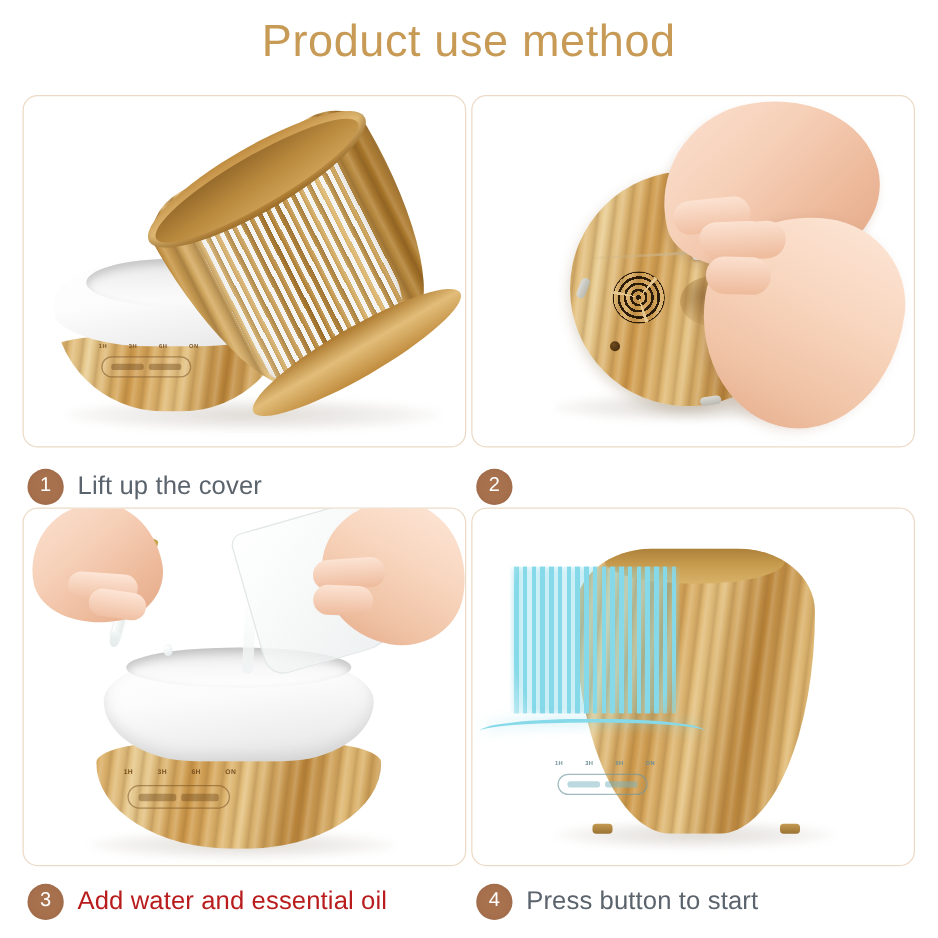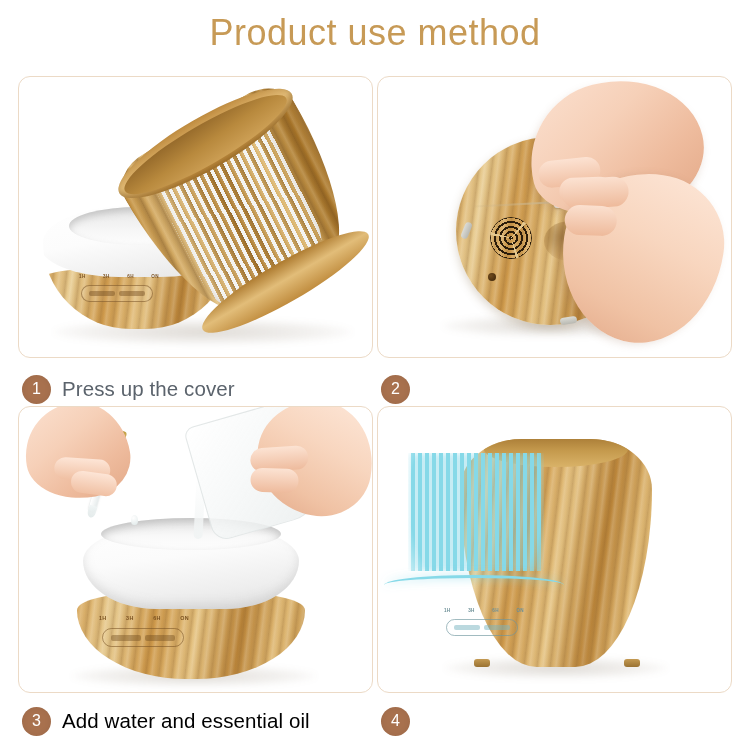--- a/index.html
+++ b/index.html
@@ -413,21 +413,21 @@
           <div class="body wood-dark">
             <div class="slots"></div>
           </div>
           <div class="lip wood"></div>
           <div class="rim"></div>
           <div class="rim2"></div>
         </div>
       </div>
       <div class="caption">
         <div class="badge" style="background: rgb(168, 113, 78);">1</div>
-        <div class="caption-text" style="color: rgb(91, 99, 108);">Press up the cover</div>
+        <div class="caption-text" style="color: rgb(91, 99, 108);">Lift up the cover</div>
       </div>
     </div>
 
     <div class="cell c2">
       <div class="panel" id="p2" style="border-color: rgb(236, 218, 198);">
         <div class="soft-shadow sh"></div>
 
         <div class="dev wood">
           <div class="hub"></div>
         </div>
@@ -491,21 +491,21 @@
           <div class="f" style="left:26px; top:56px; width:56px; transform:rotate(14deg);"></div>
           <div class="f" style="left:40px; top:72px; width:46px; transform:rotate(18deg);"></div>
         </div>
         <div class="hand-b skin-l">
           <div class="f" style="left:-6px; top:52px; width:58px; transform:rotate(-14deg);"></div>
           <div class="f" style="left:-2px; top:74px; width:48px; transform:rotate(-8deg);"></div>
         </div>
       </div>
       <div class="caption">
         <div class="badge" style="background: rgb(168, 113, 78);">3</div>
-        <div class="caption-text" style="color: #000000;">Add water and essential oil</div>
+        <div class="caption-text" style="color: #b91c1c;">Add water and essential oil</div>
       </div>
     </div>
 
     <div class="cell c4">
       <div class="panel" id="p4" style="border-color: rgb(236, 218, 198);">
         <div class="soft-shadow sh"></div>
 
         <div class="dev wood">
           <div class="top"></div>
         </div>
@@ -519,17 +519,18 @@
         </div>
         <div class="ctrl">
           <span class="bar"></span>
           <span class="bar"></span>
         </div>
         <div class="foot" style="left:96px; top:252px;"></div>
         <div class="foot" style="left:246px; top:252px;"></div>
       </div>
       <div class="caption">
         <div class="badge" style="background: rgb(168, 113, 78);">4</div>
+        <div class="caption-text" style="color: rgb(91, 99, 108);">Press button to start</div>
       </div>
     </div>
 
   </div>
 </div>
 
 </body></html>

